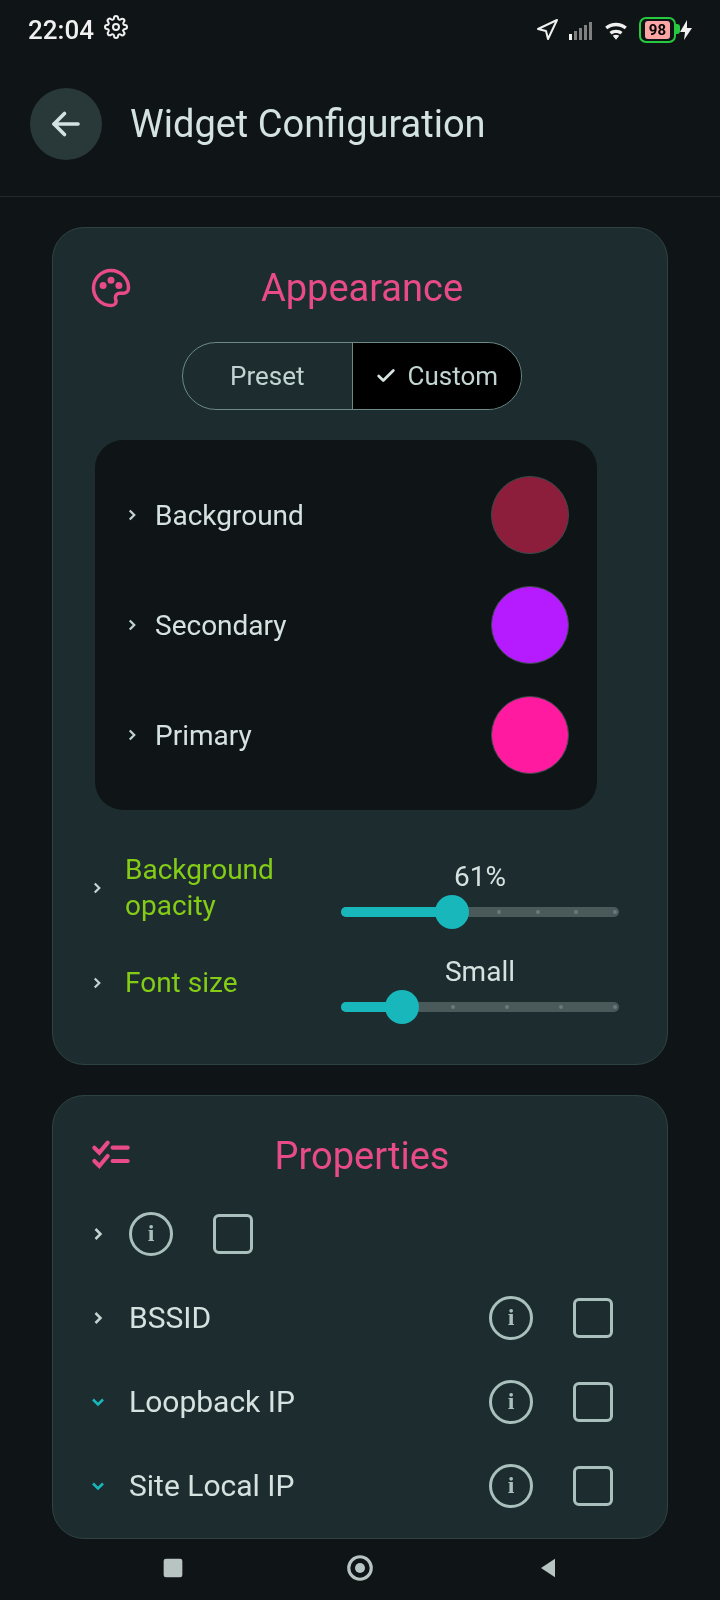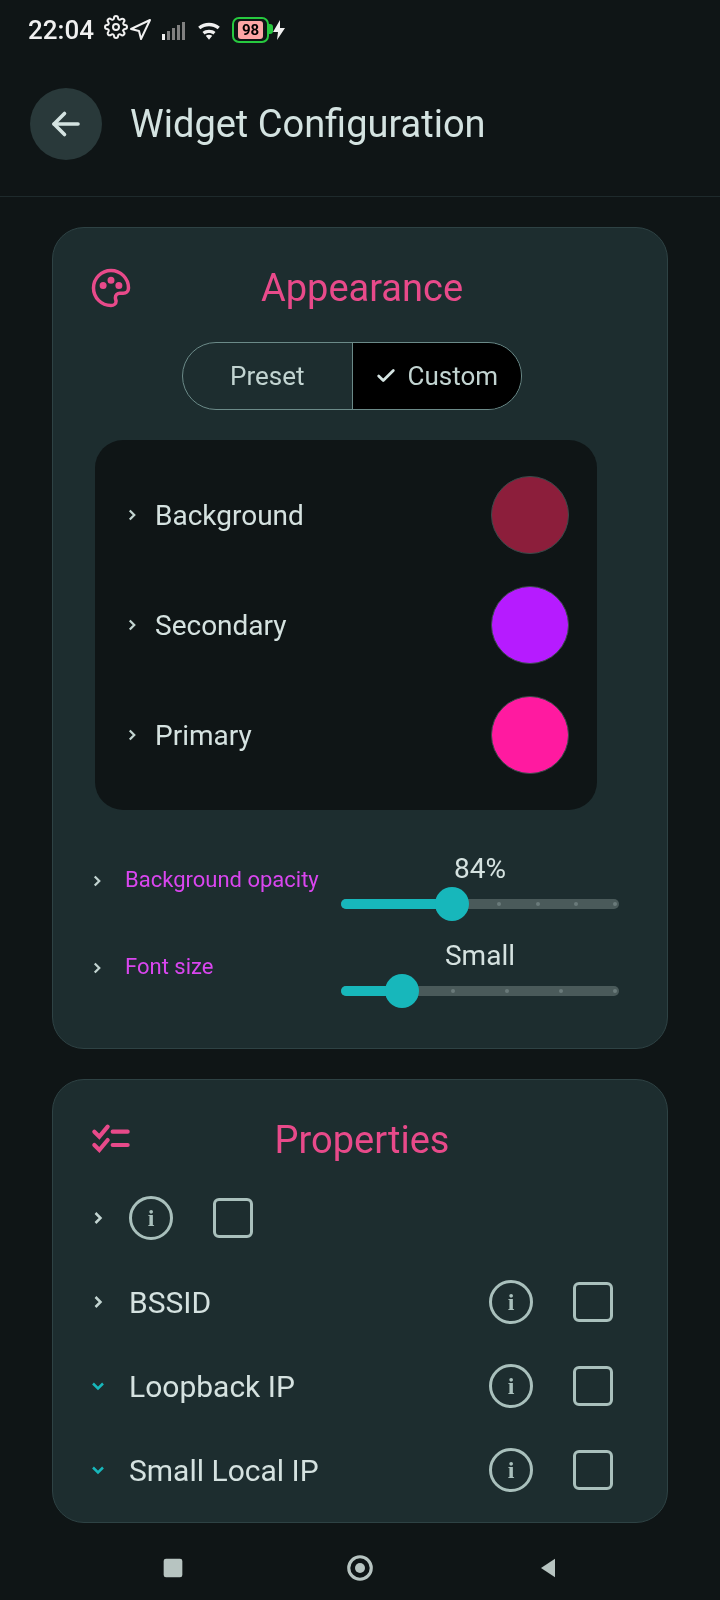--- a/index.html
+++ b/index.html
@@ -1,20 +1,20 @@
 <!DOCTYPE html>
 <html><head>
 <meta charset="utf-8">
 <style>
   * { box-sizing: border-box; margin: 0; padding: 0; }
   html, body { width: 720px; height: 1600px; background: #0f1516; font-family: -apple-system, BlinkMacSystemFont, "Segoe UI", Roboto, sans-serif; overflow: hidden; }
   body { color: #c9d6d4; }
 
   
-  .status-bar { height: 60px; display: flex; align-items: center; padding: 4px 28px; font-size: 26px; color: #f0f0f0; font-weight: 500; }
+  .status-bar { height: 60px; display: flex; align-items: center; justify-content: space-between; padding: 4px 28px; font-size: 26px; color: #f0f0f0; font-weight: 500; }
   .status-left { display: flex; align-items: center; gap: 10px; }
   .status-right { display: flex; align-items: center; gap: 10px; }
   .status-right svg { display: block; }
 
   
   .header { display: flex; align-items: center; padding: 28px 30px 36px 30px; gap: 28px; border-bottom: 1px solid #1e2a2c; }
   .back-btn { width: 72px; height: 72px; border-radius: 50%; background: #29393a; display: flex; align-items: center; justify-content: center; }
   .page-title { font-size: 38px; font-weight: 400; color: #d4e3e1; }
 
   
@@ -32,21 +32,21 @@
 
   
   .color-block { background: #0f1516; border-radius: 28px; padding: 20px 28px; margin: 10px 26px 24px 14px; }
   .color-row { display: flex; align-items: center; justify-content: space-between; padding: 16px 0; }
   .color-row-left { display:flex; align-items:center; gap:14px; font-size: 28px; color: #d5e2e0; }
   .color-swatch { width: 78px; height: 78px; border-radius: 50%; border: 1px solid #3a4a4a; }
 
   
   .slider-row { display: flex; align-items: center; padding: 18px 4px 12px 4px; gap: 16px; }
   .slider-row .chev { width: 24px; flex-shrink:0; display:flex; align-items:center; justify-content:center; color:#c2d4d1; }
-  .slider-label { width: 200px; font-size: 22px; color: #d946ef; line-height: 1.3; }
+  .slider-label { width: 200px; font-size: 28px; color: #84cc16; line-height: 1.3; }
   .slider-wrap { flex: 1; display:flex; flex-direction:column; align-items:center; gap:8px; }
   .slider-value { font-size: 28px; color: #d5e2e0; text-align:center; margin-bottom: 6px; }
   .slider-track { position: relative; width: 100%; height: 10px; background: #4a5a5a; border-radius: 6px; }
   .slider-fill { position:absolute; left:0; top:0; bottom:0; border-radius: 6px; background: #17b7bb; }
   .slider-thumb { position:absolute; top:50%; width: 34px; height:34px; border-radius:50%; background:#17b7bb; transform: translate(-50%,-50%); }
   .slider-ticks { position:absolute; inset:0; display:flex; justify-content:space-between; padding:0 2px; }
   .slider-ticks span { width:4px; height:4px; border-radius:50%; background:#2a3a3a; align-self:center; }
   .slider-ticks span.light { background:#6a7a7a; }
 
   
@@ -175,21 +175,21 @@
     </div>
 
     <div class="slider-row">
       <div class="chev">
         <svg class="chevron-svg" viewBox="0 0 24 24" fill="none" stroke="#c2d4d1" stroke-width="3">
             <polyline points="9 18 15 12 9 6"></polyline>
           </svg>
       </div>
       <div class="slider-label">Background opacity</div>
       <div class="slider-wrap">
-        <div class="slider-value">84%</div>
+        <div class="slider-value">61%</div>
         <div class="slider-track">
           <div class="slider-ticks">
               <span></span>
               <span></span>
               <span></span>
               <span></span>
               <span class="light"></span>
               <span class="light"></span>
               <span class="light"></span>
               <span class="light"></span>
@@ -267,21 +267,21 @@
           <div class="prop-label">Loopback IP</div>
           <div class="info-btn">i</div>
           <div class="check-box"></div>
         </div>
         <div class="prop-row">
           <div class="chev">
             <svg width="20" height="20" viewBox="0 0 24 24" fill="none" stroke="#17b7bb" stroke-width="3">
               <polyline points="6 9 12 15 18 9"></polyline>
             </svg>
           </div>
-          <div class="prop-label">Small Local IP</div>
+          <div class="prop-label">Site Local IP</div>
           <div class="info-btn">i</div>
           <div class="check-box"></div>
         </div>
       </div>
   </div>
 
 </div>
 
 <div class="nav-bar">
   <span>

